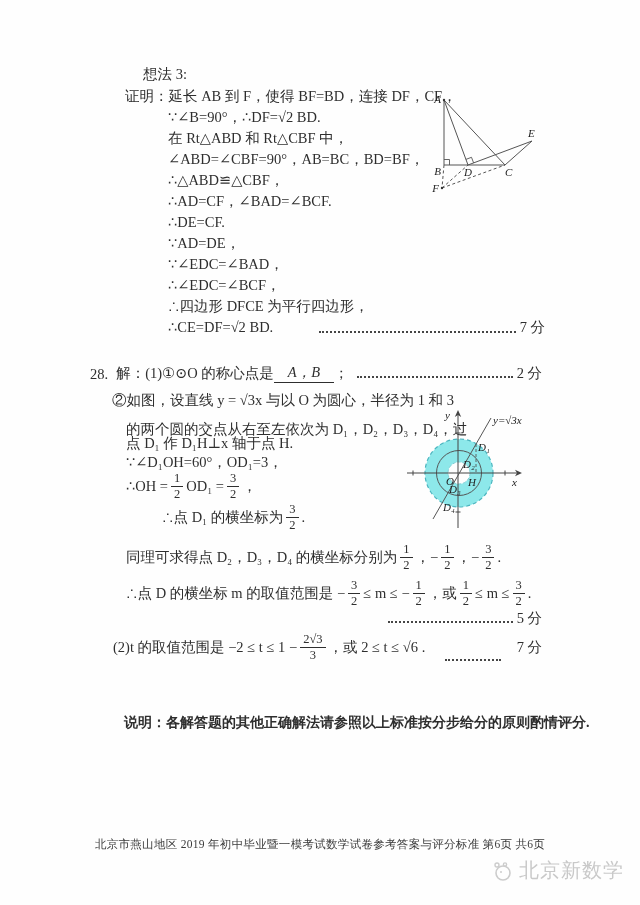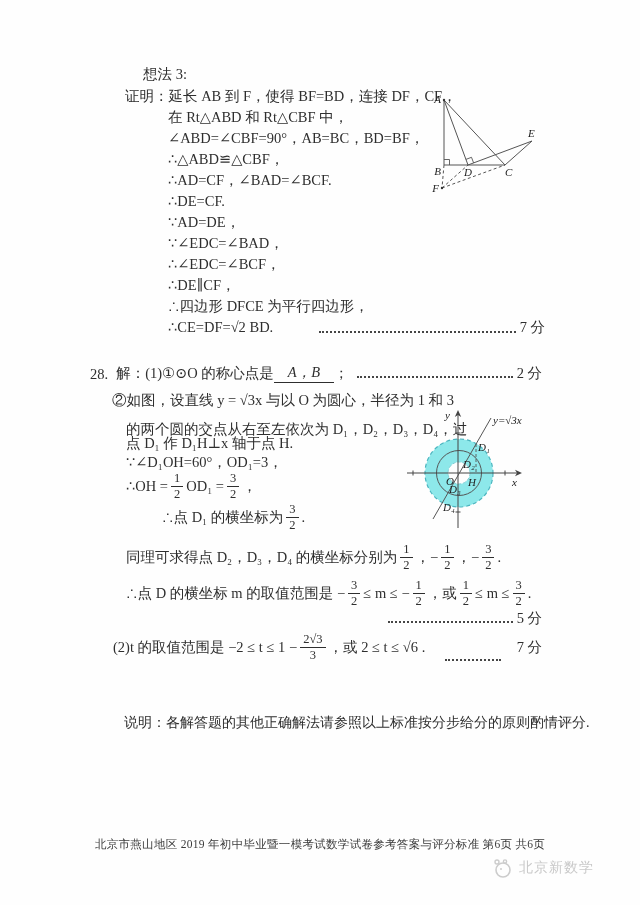--- a/index.html
+++ b/index.html
@@ -13,43 +13,43 @@
   .pline{height:21px;line-height:21px;white-space:nowrap;}
   .pbody{padding-left:43px;}
   .mathline{white-space:nowrap;line-height:34px;height:34px;}
   .frac{display:inline-block;vertical-align:middle;text-align:center;line-height:1.05;margin:0 3px 3px 3px;font-size:12.5px;}
   .frac .n{display:block;padding:0 3px 1px 3px;border-bottom:1px solid #2e2e2e;}
   .frac .d{display:block;padding:1px 3px 0 3px;}
   .scorerow{display:flex;align-items:flex-end;}
   .leader{flex:1;border-bottom:2px dotted #454545;margin:0 4px 5px 8px;min-width:30px;}
   .scorelabel{white-space:nowrap;}
   .ans{border-bottom:1px solid #2e2e2e;padding:0 14px;font-style:italic;}
-  .note{font-weight:normal;white-space:nowrap;font-size:14px;}
+  .note{font-weight:bold;white-space:nowrap;font-size:14px;}
   .footer{width:100%;text-align:center;font-size:11.5px;color:#3a3a3a;letter-spacing:.3px;}
-  .watermark{display:flex;align-items:center;gap:5px;color:#c9c9c9;font-size:14px;letter-spacing:1px;}
+  .watermark{display:flex;align-items:center;gap:5px;color:#c9c9c9;font-size:20px;letter-spacing:1px;}
   svg text{font-family:"Liberation Serif","DejaVu Serif",serif;}
   .svglbl{font-style:italic;font-size:11px;fill:#222;}
 </style>
 </head>
 <body>
 
 <div class="abs" style="left:125px;top:62px;width:420px;">
   <div class="pline" style="height:24px;line-height:24px;padding-left:18px;">想法 3:</div>
   <div class="pline">
     <span>证明：</span><span>延长 AB 到 F，使得 BF=BD，连接 DF，CF，</span>
   </div>
+  <div class="pline pbody">∵∠B=90°，∴DF=√2 BD.</div>
   <div class="pline pbody">在 Rt△ABD 和 Rt△CBF 中，</div>
   <div class="pline pbody">∠ABD=∠CBF=90°，AB=BC，BD=BF，</div>
   <div class="pline pbody">∴△ABD≌△CBF，</div>
   <div class="pline pbody">∴AD=CF，∠BAD=∠BCF.</div>
   <div class="pline pbody">∴DE=CF.</div>
   <div class="pline pbody">∵AD=DE，</div>
   <div class="pline pbody">∵∠EDC=∠BAD，</div>
   <div class="pline pbody">∴∠EDC=∠BCF，</div>
-  <div class="pline pbody">∴DE∥CF，</div>
   <div class="pline pbody">∴四边形 DFCE 为平行四边形，</div>
   <div class="pline scorerow" style="padding-left:43px;">
     <span>∴CE=DF=√2 BD.</span>
     <span class="leader" style="margin-left:46px;"></span>
     <span class="scorelabel">7 分</span>
   </div>
 </div>
 
 <svg class="abs" style="left:420px;top:86px;" width="128" height="114" viewBox="420 86 128 114">
 

